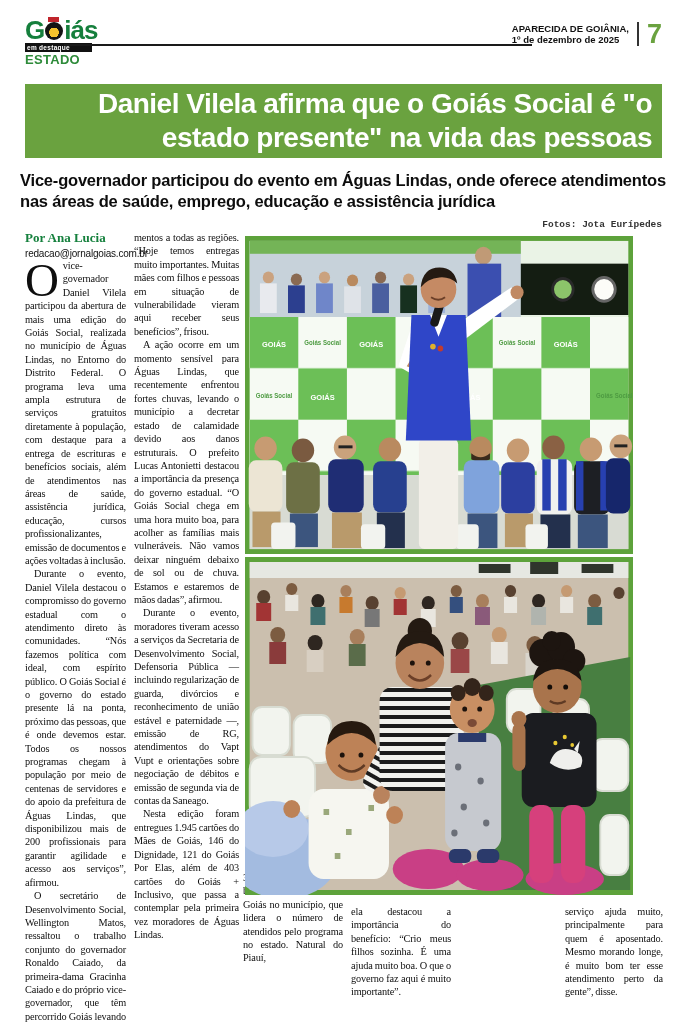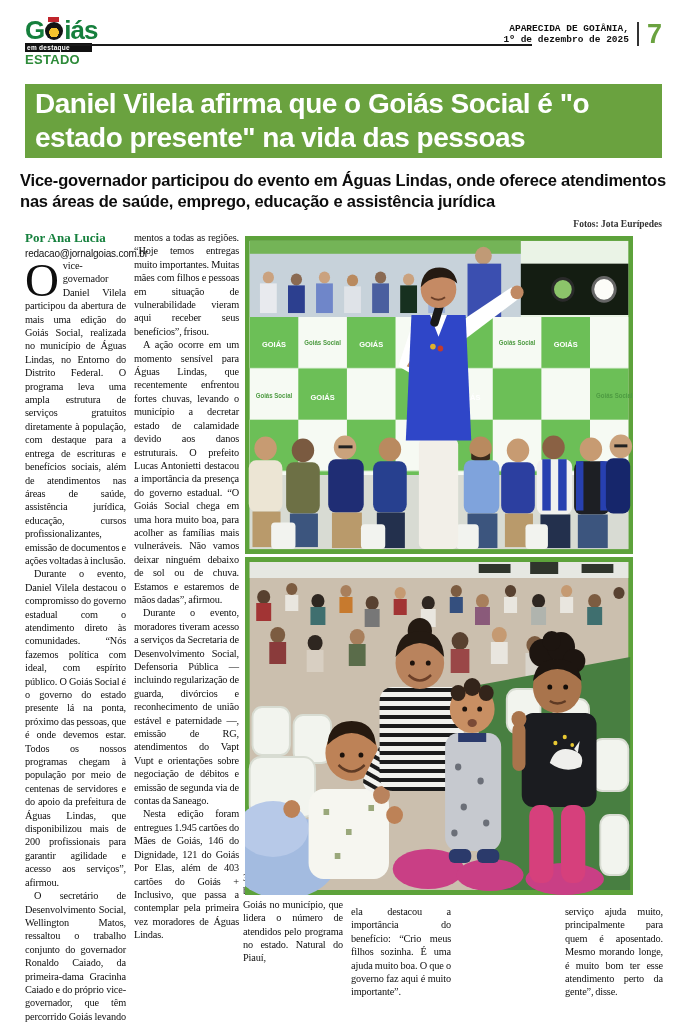--- a/index.html
+++ b/index.html
@@ -17,27 +17,27 @@
   }
   
   .logo{position:absolute;left:25px;top:18px;width:80px;}
   .logo-title{font-family:"Liberation Sans",sans-serif;font-weight:bold;font-size:26px;line-height:24px;color:var(--brand-green,#157f3c);letter-spacing:-1px;white-space:nowrap;}
   .logo-o{display:inline-block;width:18px;height:18px;border-radius:50%;background:radial-gradient(circle at 50% 58%,#f5c32c 0 35%,#141414 36%);position:relative;top:1px;margin:0 1px;}
   .logo-o::before{content:"";position:absolute;top:-5px;left:3px;width:11px;height:5px;background:#c0252c;}
   .logo-strip{margin-top:1px;width:67px;height:9px;background:#111;color:#fff;font-family:"Liberation Sans",sans-serif;font-size:6.5px;font-weight:bold;line-height:9px;padding-left:2px;letter-spacing:.3px;}
   .masthead-rule{position:absolute;left:64px;top:44px;width:468px;height:2px;background:#1a1a1a;}
   .section-label{position:absolute;left:25px;top:52px;font-family:"Liberation Sans",sans-serif;font-weight:bold;font-size:13px;color:var(--section-green,#2e8b3a);letter-spacing:.3px;}
   .dateline{position:absolute;right:25px;top:22px;display:flex;align-items:center;}
-  .dateline-text{text-align:right;font-family:Liberation Mono, monospace;font-weight:bold;font-size:9.5px;line-height:11px;color:#111;}
+  .dateline-text{font-family:Liberation Sans, sans-serif;font-weight:bold;font-size:9.5px;line-height:11px;color:#111;}
   .page-num{font-family:"Liberation Sans",sans-serif;font-weight:bold;font-size:27px;color:var(--accent-green,#6aa23f);border-left:2px solid #333;padding-left:8px;margin-left:8px;line-height:24px;}
   
   .headline-band{position:absolute;left:25px;top:84px;width:637px;height:74px;background:var(--accent-green,#6aa23f);display:flex;align-items:center;justify-content:center;}
-  .headline-band h1{font-family:"Liberation Sans",sans-serif;font-weight:bold;font-size:28px;line-height:34px;color:#fff;text-align:left;letter-spacing:-.5px;padding:0 10px;}
+  .headline-band h1{font-family:"Liberation Sans",sans-serif;font-weight:bold;font-size:28px;line-height:34px;color:#fff;text-align:right;letter-spacing:-.5px;padding:0 10px;}
   .subheadline{position:absolute;left:20px;top:170px;width:648px;font-family:"Liberation Sans",sans-serif;font-weight:bold;font-size:16.5px;line-height:21px;color:#0d0d0d;letter-spacing:-.2px;}
-  .photo-credit{position:absolute;right:25px;top:219px;font-family:Liberation Serif, serif;font-weight:bold;font-size:9.5px;color:#333;}
+  .photo-credit{position:absolute;right:25px;top:219px;font-family:Liberation Mono, monospace;font-weight:bold;font-size:9.5px;color:#333;}
   
   .byline{position:absolute;left:25px;top:230px;width:105px;}
   .byline-name{font-family:Liberation Serif, serif;font-weight:bold;font-size:13px;color:#15803d;}
   .byline-email{font-family:"Liberation Sans",sans-serif;font-size:10px;color:#111;margin-top:2px;letter-spacing:-.2px;}
   
   .body-col{position:absolute;font-size:10.3px;line-height:13.4px;text-align:justify;letter-spacing:-.15px;word-spacing:-.6px;color:#0e0e0e;hyphens:auto;}
   .body-col p{margin:0;text-indent:9px;}
   .body-col p.lead-p{text-indent:0;}
   .body-col .cont p:first-child{text-indent:0;}
   .dropcap{float:left;font-size:47px;line-height:38px;padding:2px 4px 0 0;font-family:"Liberation Serif",serif;color:#0e0e0e;}

